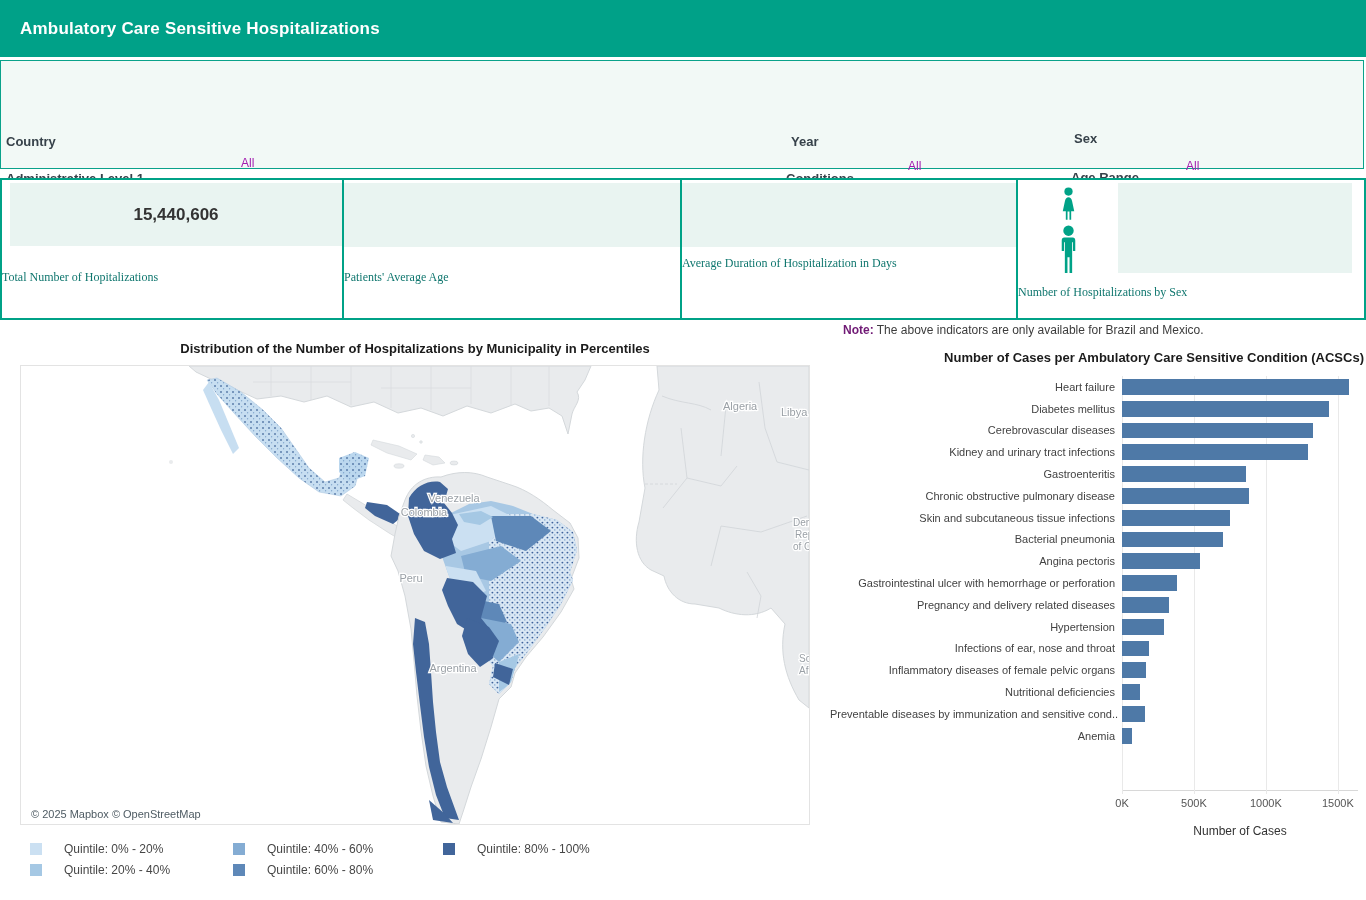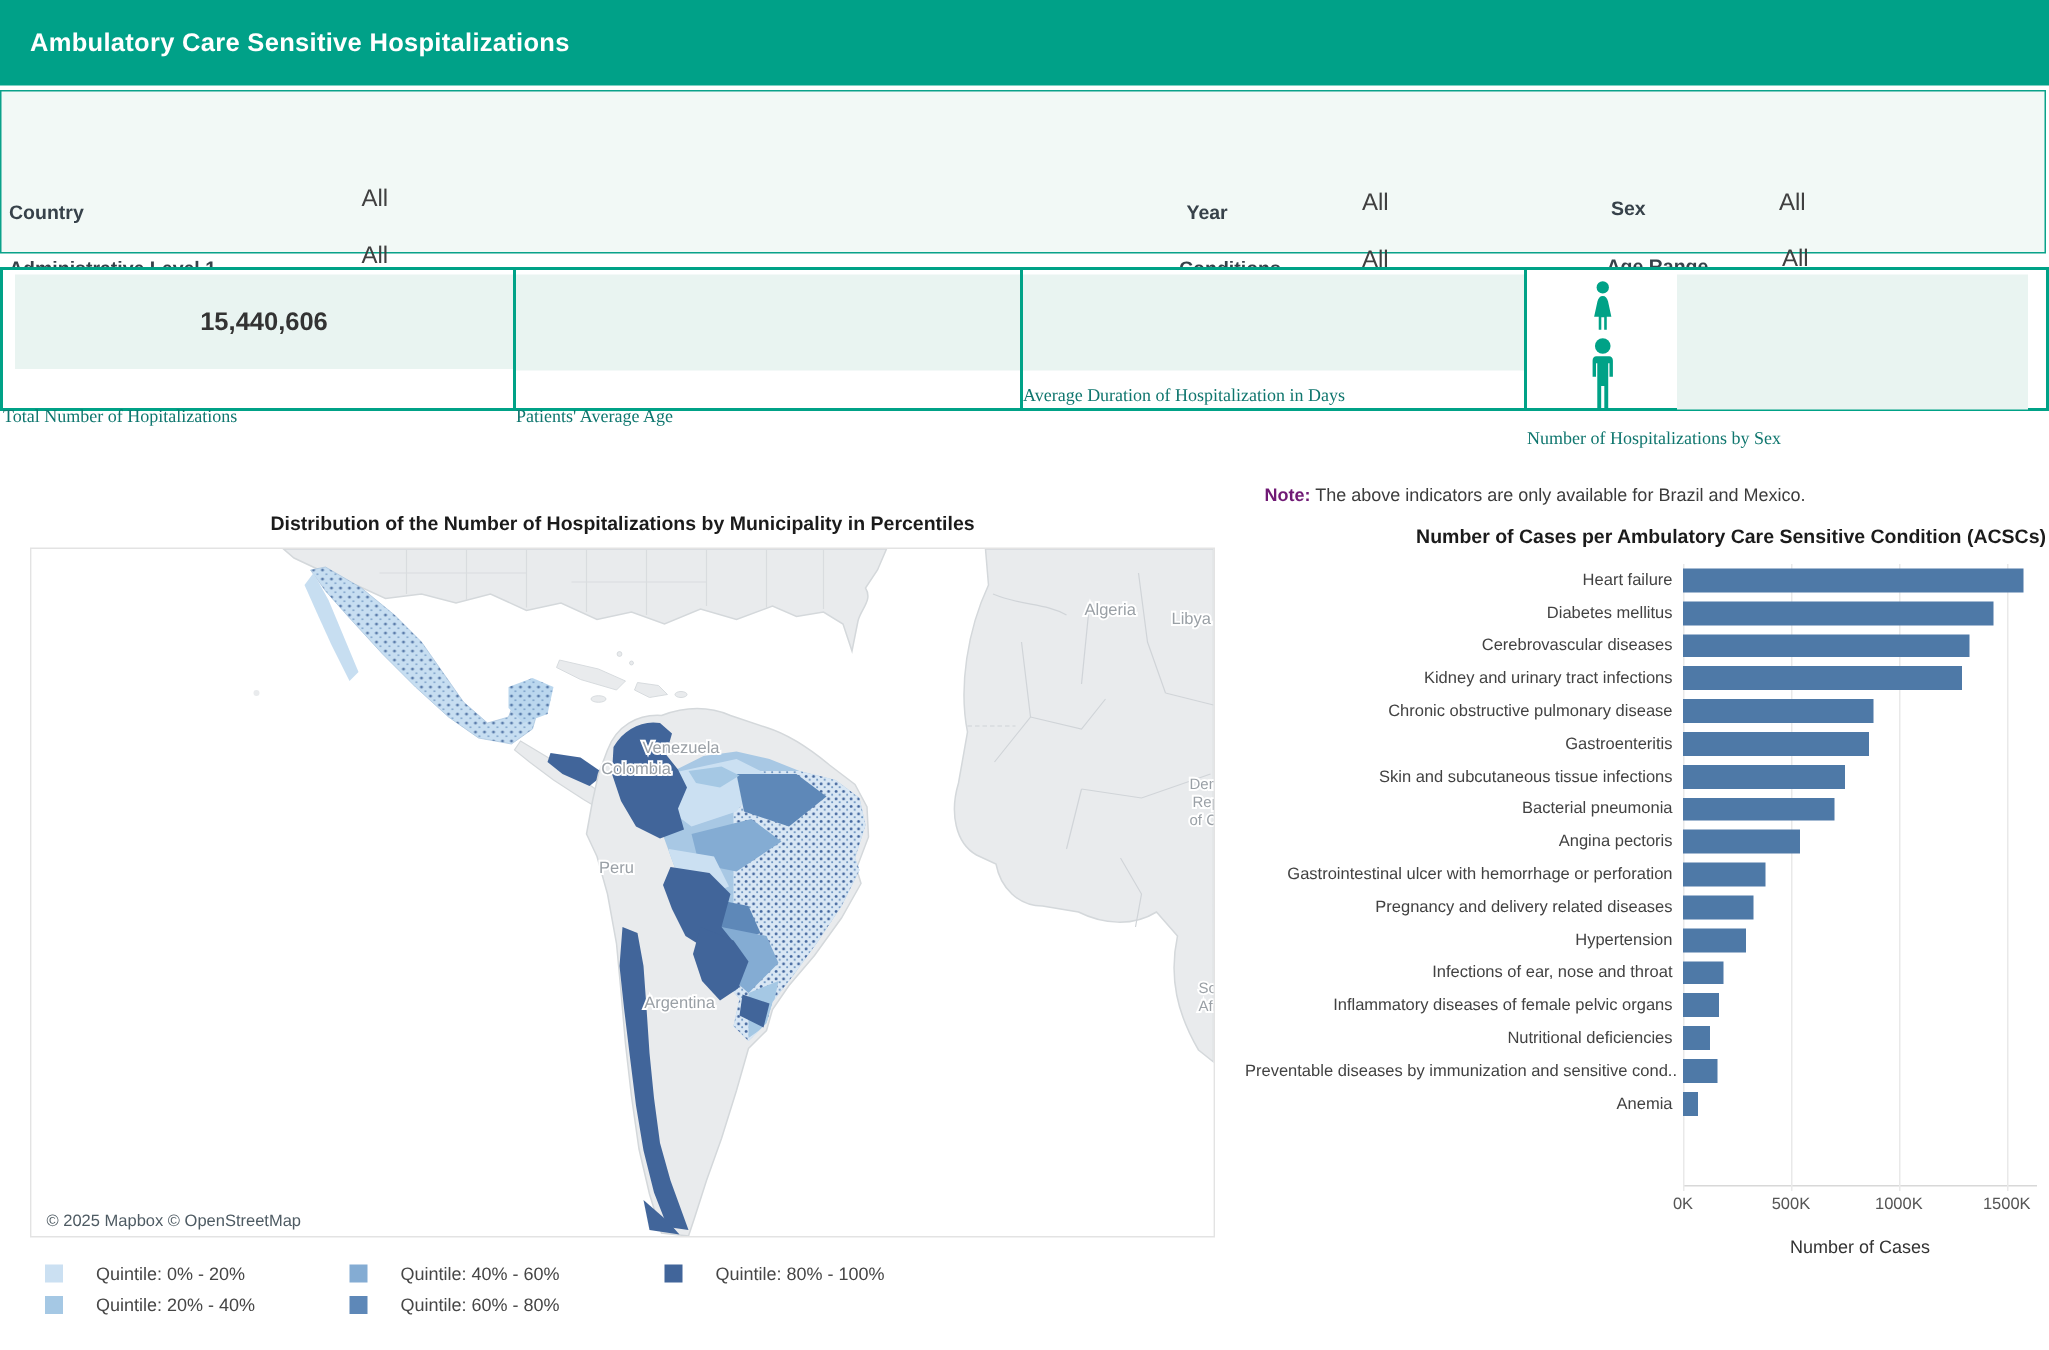--- a/index.html
+++ b/index.html
@@ -9,25 +9,25 @@
 
   
   .titlebar{left:0;top:0;width:1366px;height:57px;background:#00a188;}
   .titlebar h1{margin:0;padding:0 0 0 20px;line-height:57px;font-size:17px;
                font-weight:bold;color:#ffffff;letter-spacing:.2px;}
 
   
   .filterbar{left:0;top:60px;width:1364px;height:109px;background:#f2f9f6;
              border:1px solid #0aa28a;box-sizing:border-box;}
   .flabel{position:absolute;font-size:13px;font-weight:bold;color:#37424a;white-space:nowrap;}
-  .fvalue{position:absolute;font-size:16px;color:#404040;white-space:nowrap;cursor:pointer;}
+  .fvalue{position:absolute;font-size:12px;color:#a21caf;white-space:nowrap;cursor:pointer;margin-top:32px;}
 
   
   .kpiband{left:0;top:178px;width:1366px;height:127px;}
-  .kpicard{position:absolute;top:0;height:96px;border:2px solid #00a287;box-sizing:border-box;background:#fff;}
+  .kpicard{position:absolute;top:0;height:142px;border:2px solid #00a287;box-sizing:border-box;background:#fff;}
   .kpival-area{position:absolute;background:#e9f4f1;display:flex;align-items:center;justify-content:center;}
   .kpival{font-size:17px;font-weight:bold;color:#333;}
   .kpilabel{position:absolute;width:100%;font-size:12px;color:#0f766e;font-family:Liberation Serif, serif;}
   .sexicons{position:absolute;left:0;top:0;width:100px;height:100px;display:flex;flex-direction:column;
             align-items:center;justify-content:flex-start;gap:3px;padding-top:6px;box-sizing:border-box;}
   .sexicons svg{display:block;fill:#00a287;}
 
   
   .note{left:843px;top:323px;font-size:12px;color:#3c3c3c;}
   .note b{color:#701a75;}
@@ -309,29 +309,29 @@
           <div class="cbar" style="width: 81.0976%; background: rgb(78, 121, 167);"></div>
         </div>
       </div>
       <div class="crow">
         <div class="clabel">Kidney and urinary tract infections</div>
         <div class="cplot">
           <div class="cbar" style="width: 78.6585%; background: rgb(78, 121, 167);"></div>
         </div>
       </div>
       <div class="crow">
+        <div class="clabel">Gastroenteritis</div>
+        <div class="cplot">
+          <div class="cbar" style="width: 52.7439%; background: rgb(78, 121, 167);"></div>
+        </div>
+      </div>
+      <div class="crow">
         <div class="clabel">Chronic obstructive pulmonary disease</div>
         <div class="cplot">
           <div class="cbar" style="width: 53.6585%; background: rgb(78, 121, 167);"></div>
-        </div>
-      </div>
-      <div class="crow">
-        <div class="clabel">Gastroenteritis</div>
-        <div class="cplot">
-          <div class="cbar" style="width: 52.7439%; background: rgb(78, 121, 167);"></div>
         </div>
       </div>
       <div class="crow">
         <div class="clabel">Skin and subcutaneous tissue infections</div>
         <div class="cplot">
           <div class="cbar" style="width: 45.7317%; background: rgb(78, 121, 167);"></div>
         </div>
       </div>
       <div class="crow">
         <div class="clabel">Bacterial pneumonia</div>

